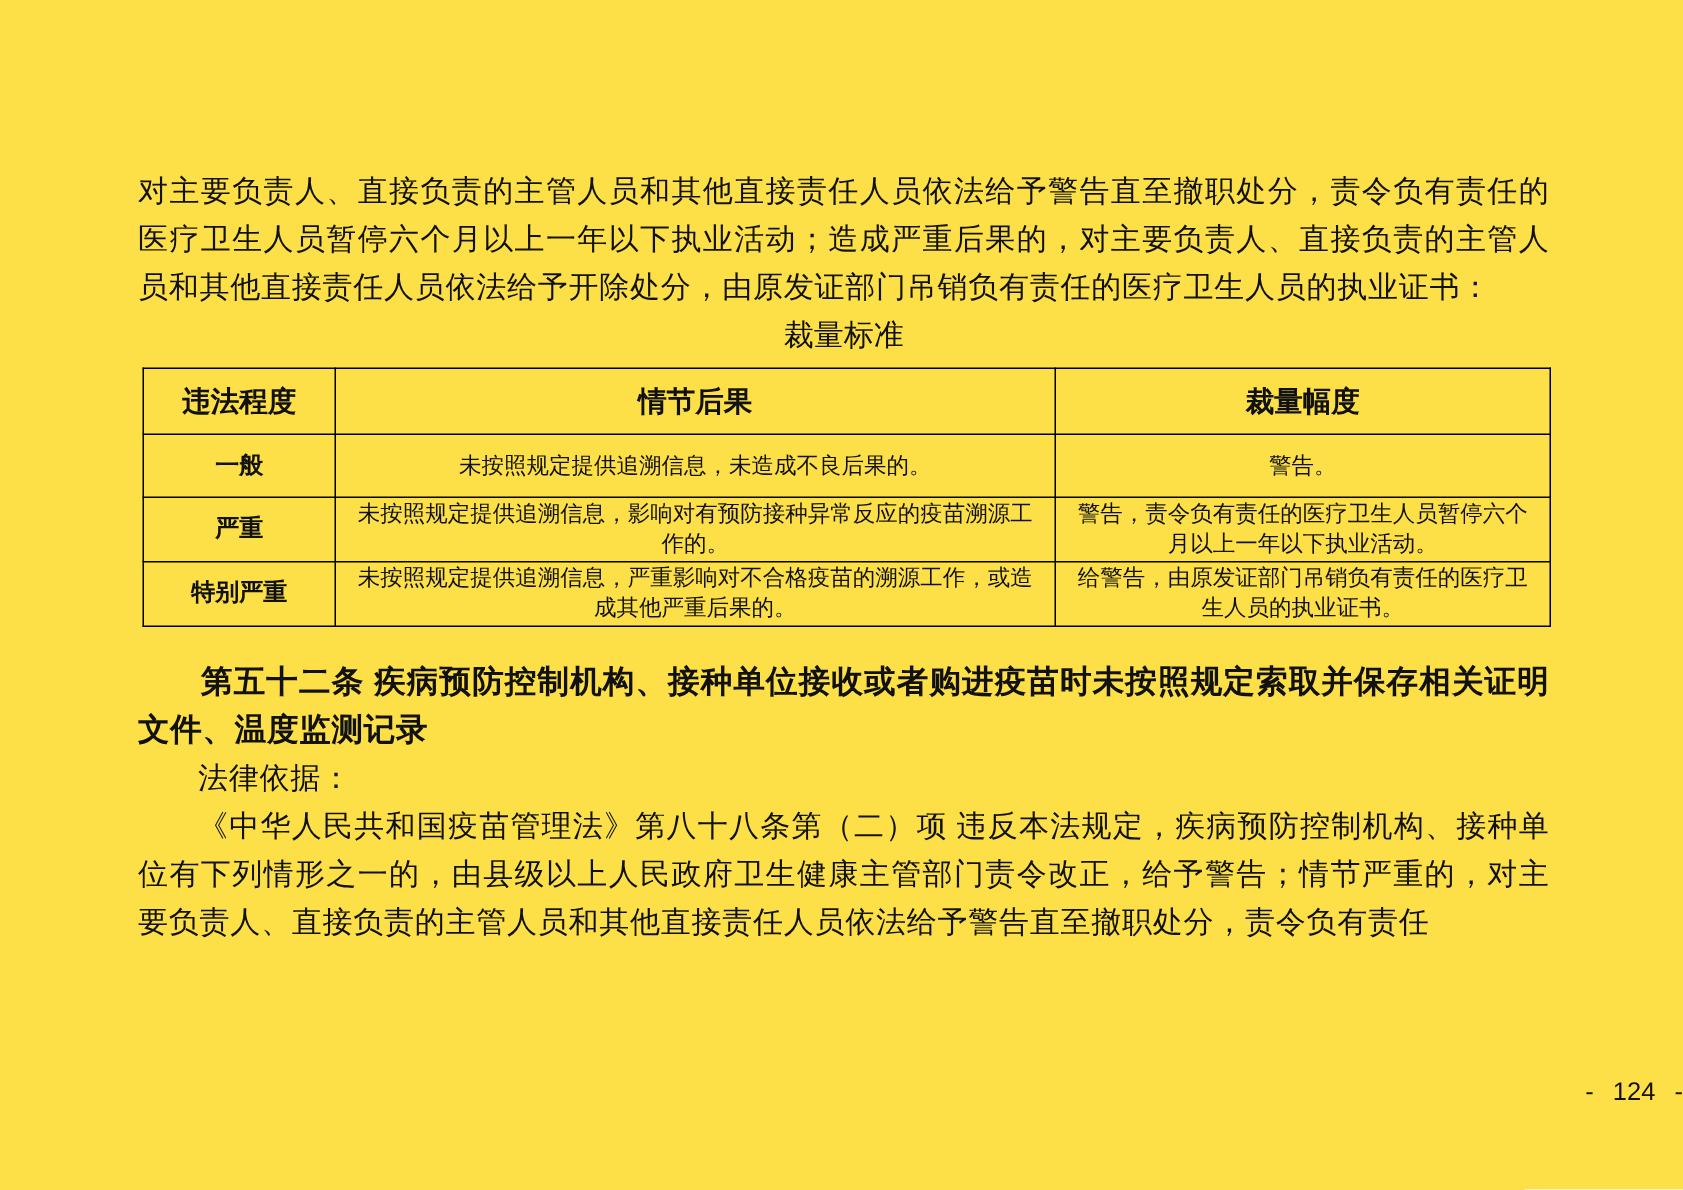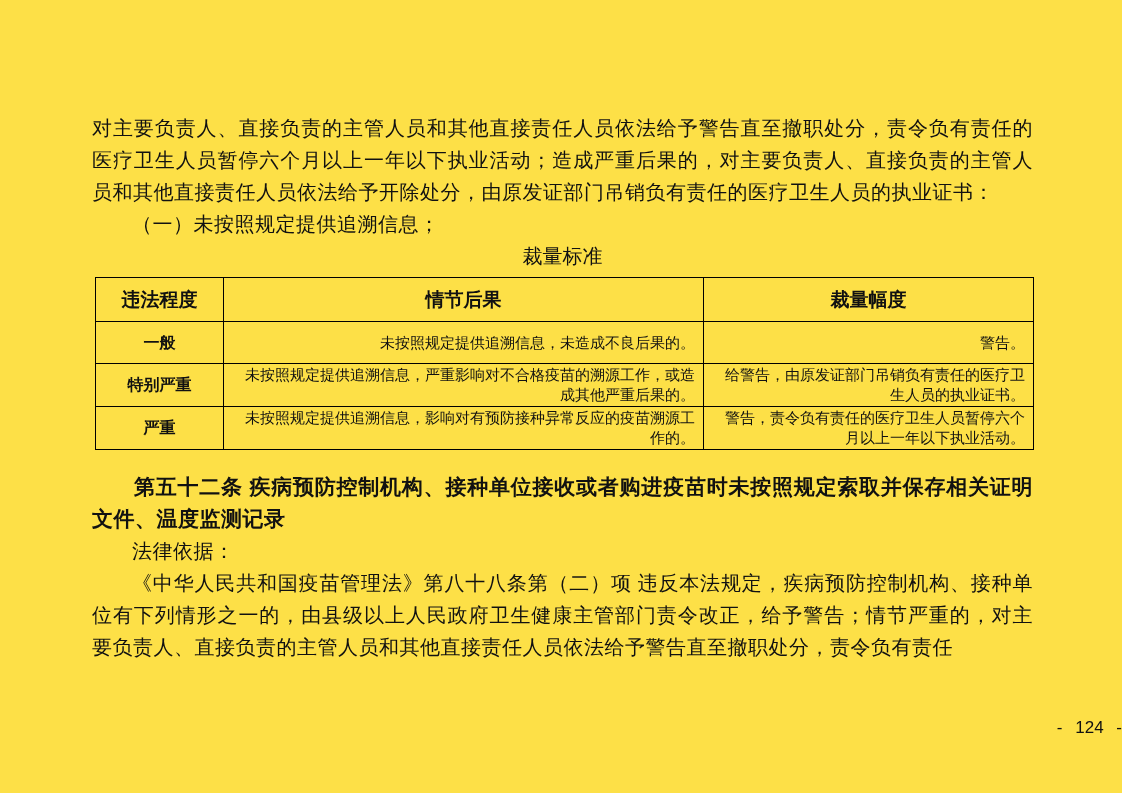--- a/index.html
+++ b/index.html
@@ -61,21 +61,21 @@
     vertical-align: middle;
     font-family: "Liberation Sans", "DejaVu Sans", sans-serif;
     padding: 0 4px;
   }
   .standards-table td {
     height: 42px;
     font-size: 15px;
     line-height: 20px;
     vertical-align: middle;
     padding: 1px 8px;
-    text-align: right;
+    text-align: center;
   }
   .standards-table td.degree {
     text-align: center;
     font-weight: 700;
     font-size: 16px;
     font-family: "Liberation Sans", "DejaVu Sans", sans-serif;
     padding: 1px 2px;
   }
   .col-degree { width: 128px; }
   .col-circumstance { width: 480px; }
@@ -103,21 +103,20 @@
   }
 </style>
 </head>
 <body>
 
 <div class="page">
   <div class="content">
 
     <p class="body-text">对主要负责人、直接负责的主管人员和其他直接责任人员依法给予警告直至撤职处分，责令负有责任的医疗卫生人员暂停六个月以上一年以下执业活动；造成严重后果的，对主要负责人、直接负责的主管人员和其他直接责任人员依法给予开除处分，由原发证部门吊销负有责任的医疗卫生人员的执业证书：</p>
 
-    <p class="body-text indent">（一）未按照规定提供追溯信息；</p>
 
     <h3 class="table-title">裁量标准</h3>
 
     <table class="standards-table">
       <colgroup>
         <col class="col-degree">
         <col class="col-circumstance">
         <col class="col-range">
       </colgroup>
       <thead>
@@ -127,28 +126,28 @@
           <th>裁量幅度</th>
         </tr>
       </thead>
       <tbody>
         <tr>
           <td class="degree">一般</td>
           <td>未按照规定提供追溯信息，未造成不良后果的。</td>
           <td>警告。</td>
         </tr>
         <tr>
+          <td class="degree">严重</td>
+          <td>未按照规定提供追溯信息，影响对有预防接种异常反应的疫苗溯源工作的。</td>
+          <td>警告，责令负有责任的医疗卫生人员暂停六个月以上一年以下执业活动。</td>
+        </tr>
+        <tr>
           <td class="degree">特别严重</td>
           <td>未按照规定提供追溯信息，严重影响对不合格疫苗的溯源工作，或造成其他严重后果的。</td>
           <td>给警告，由原发证部门吊销负有责任的医疗卫生人员的执业证书。</td>
-        </tr>
-        <tr>
-          <td class="degree">严重</td>
-          <td>未按照规定提供追溯信息，影响对有预防接种异常反应的疫苗溯源工作的。</td>
-          <td>警告，责令负有责任的医疗卫生人员暂停六个月以上一年以下执业活动。</td>
         </tr>
       </tbody>
     </table>
 
     <h2 class="article-heading">第五十二条 疾病预防控制机构、接种单位接收或者购进疫苗时未按照规定索取并保存相关证明文件、温度监测记录</h2>
 
     <p class="body-text indent">法律依据：</p>
 
     <p class="body-text indent">《中华人民共和国疫苗管理法》第八十八条第（二）项 违反本法规定，疾病预防控制机构、接种单位有下列情形之一的，由县级以上人民政府卫生健康主管部门责令改正，给予警告；情节严重的，对主要负责人、直接负责的主管人员和其他直接责任人员依法给予警告直至撤职处分，责令负有责任</p>
 

